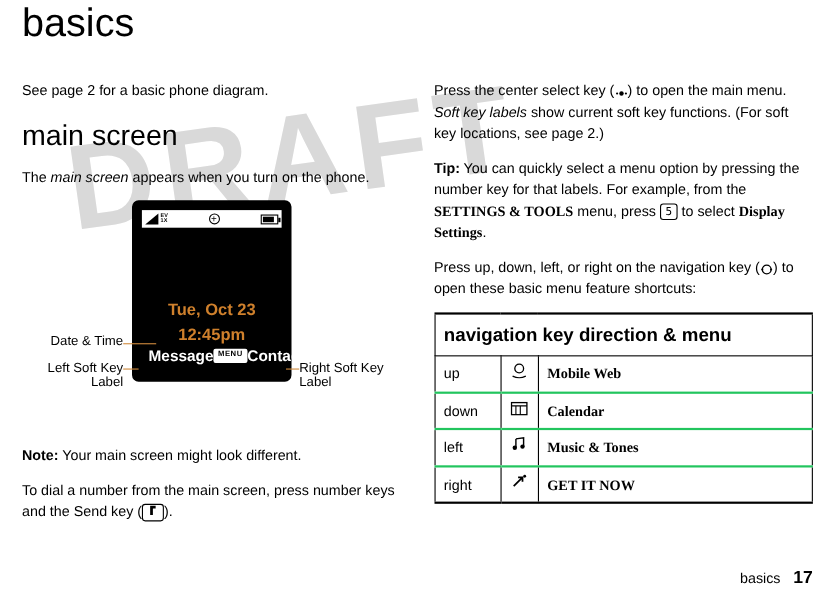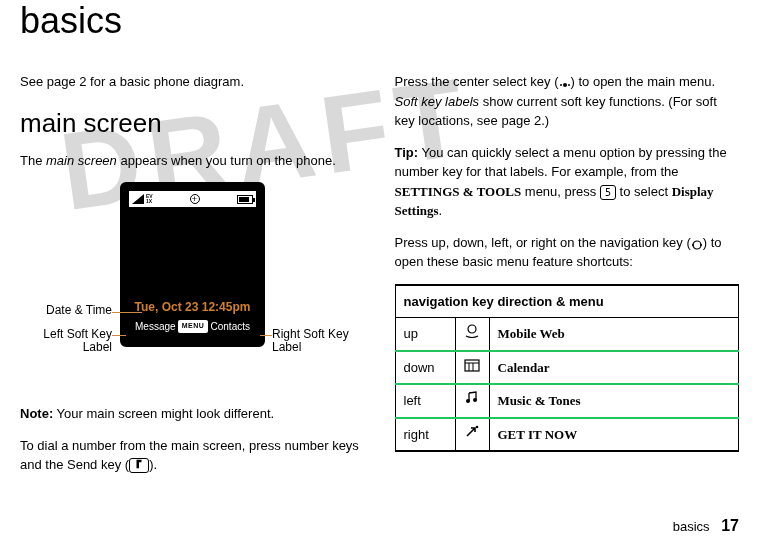--- a/index.html
+++ b/index.html
@@ -23,30 +23,30 @@
   .statusbar { position: absolute; top: 0; left: 0; right: 0; height: 16px; background: #fff; display: flex; align-items: center; justify-content: space-between; padding: 0 3px; }
   .sb-left, .sb-right { display: flex; align-items: center; gap: 2px; }
   .sig { width: 12px; height: 10px; display: inline-block; position: relative; }
   .sig::before { content:""; position:absolute; bottom:0; left:0; border-left:12px solid transparent; border-bottom:10px solid #000; }
   .ev1x { font-size: 5px; font-weight: 700; line-height: 5px; }
   .loc { width:10px; height:10px; border:1px solid #000; border-radius:50%; position:relative; display:inline-block;}
   .loc::after { content:"+"; position:absolute; top:-2px; left:1px; font-size:9px; }
   .batt { width:16px; height:9px; border:1px solid #000; position:relative; display:inline-block;}
   .batt::after { content:""; position:absolute; right:-3px; top:2px; width:2px; height:4px; background:#000;}
   .batt-fill { position:absolute; left:1px; top:1px; bottom:1px; width:10px; background:#000;}
-  .datetime { position:absolute; bottom:22px; left:0; right:0; text-align:center; color:#cf802c; font-size:12px; font-weight:700; }
+  .datetime { position:absolute; bottom:22px; left:0; right:0; text-align:center; color:#cf802c; font-size:15px; font-weight:700; }
   .softkeys { position:absolute; bottom:4px; left:0; right:0; display:flex; justify-content:space-between; align-items:center; padding:0 6px; }
-  .sk { color:#fff; font-size:10px; font-weight:400; }
+  .sk { color:#fff; font-size:14px; font-weight:700; }
   .menu-pill { background:#fff; color:#000; font-size:7px; font-weight:700; padding:1px 4px; border-radius:2px; letter-spacing:0.5px;}
   .callout { position:absolute; font-size:12px; text-align:right; line-height:1.1; }
   .callout.right { text-align:left; }
   .lead { position:absolute; background:#d08a3d; height:1px; }
   
   table.nav { border-collapse: collapse; width: 100%; margin-top: 4px; }
-  table.nav th { text-align:left; font-size:13px; font-weight:700; padding:6px 8px; border-top:2px solid #000; border-bottom:1px solid #000; border-left:1px solid #000; border-right:1px solid #000;}
+  table.nav th { text-align:left; font-size:17px; font-weight:700; padding:6px 8px; border-top:2px solid #000; border-bottom:1px solid #000; border-left:1px solid #000; border-right:1px solid #000;}
   table.nav td { font-size:13px; padding:6px 8px; border-left:1px solid #000; border-right:1px solid #000; border-bottom:2px solid #22c55e; vertical-align:middle;}
   table.nav tr:last-child td { border-bottom:2px solid #000; }
   .dir { width:60px; }
   .iconcell { width:34px; text-align:center; }
   .ic { display:inline-block; width:16px; height:14px; }
   
   .footer { position:absolute; bottom:12px; right:20px; font-size:13px; }
   .footer .pg { font-weight:700; font-size:16px; margin-left:8px; }
 </style>
 </head>

